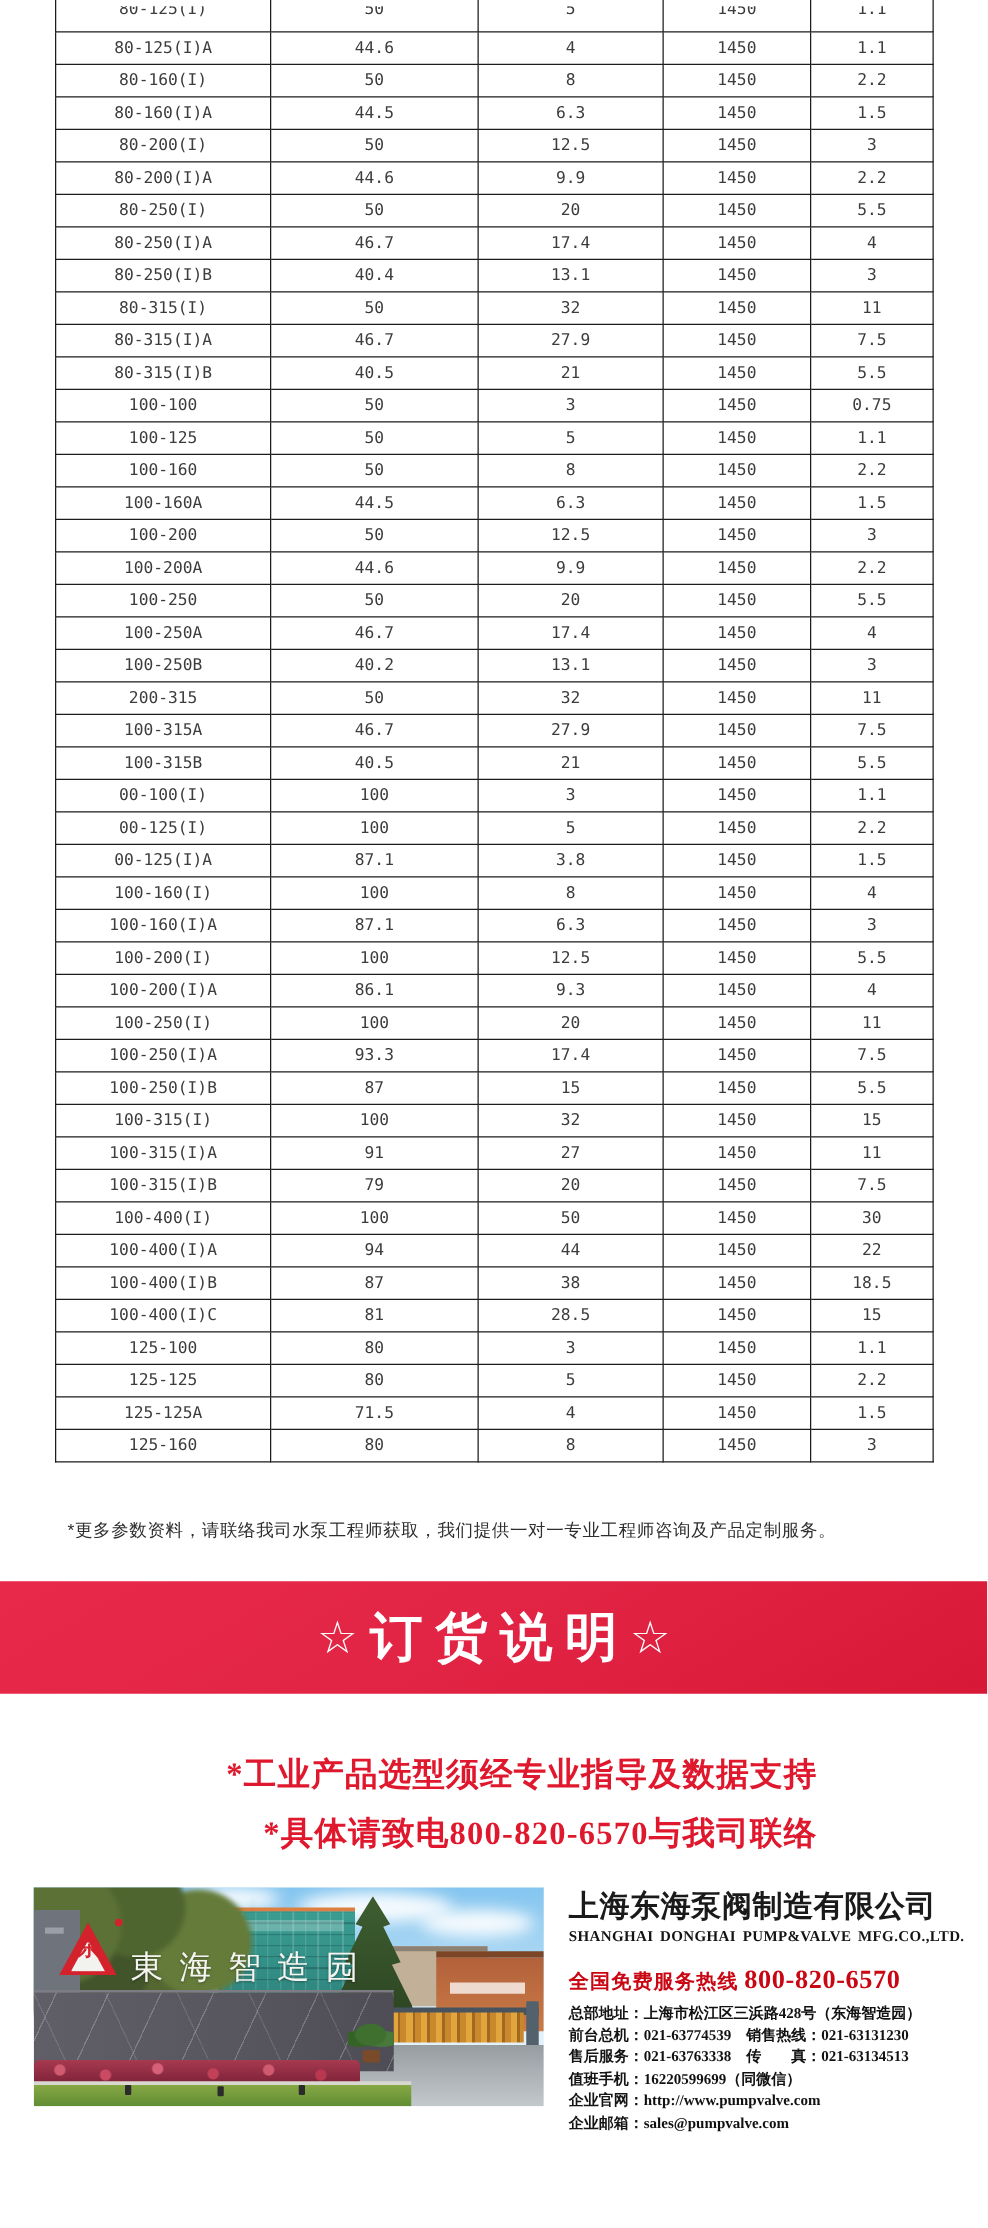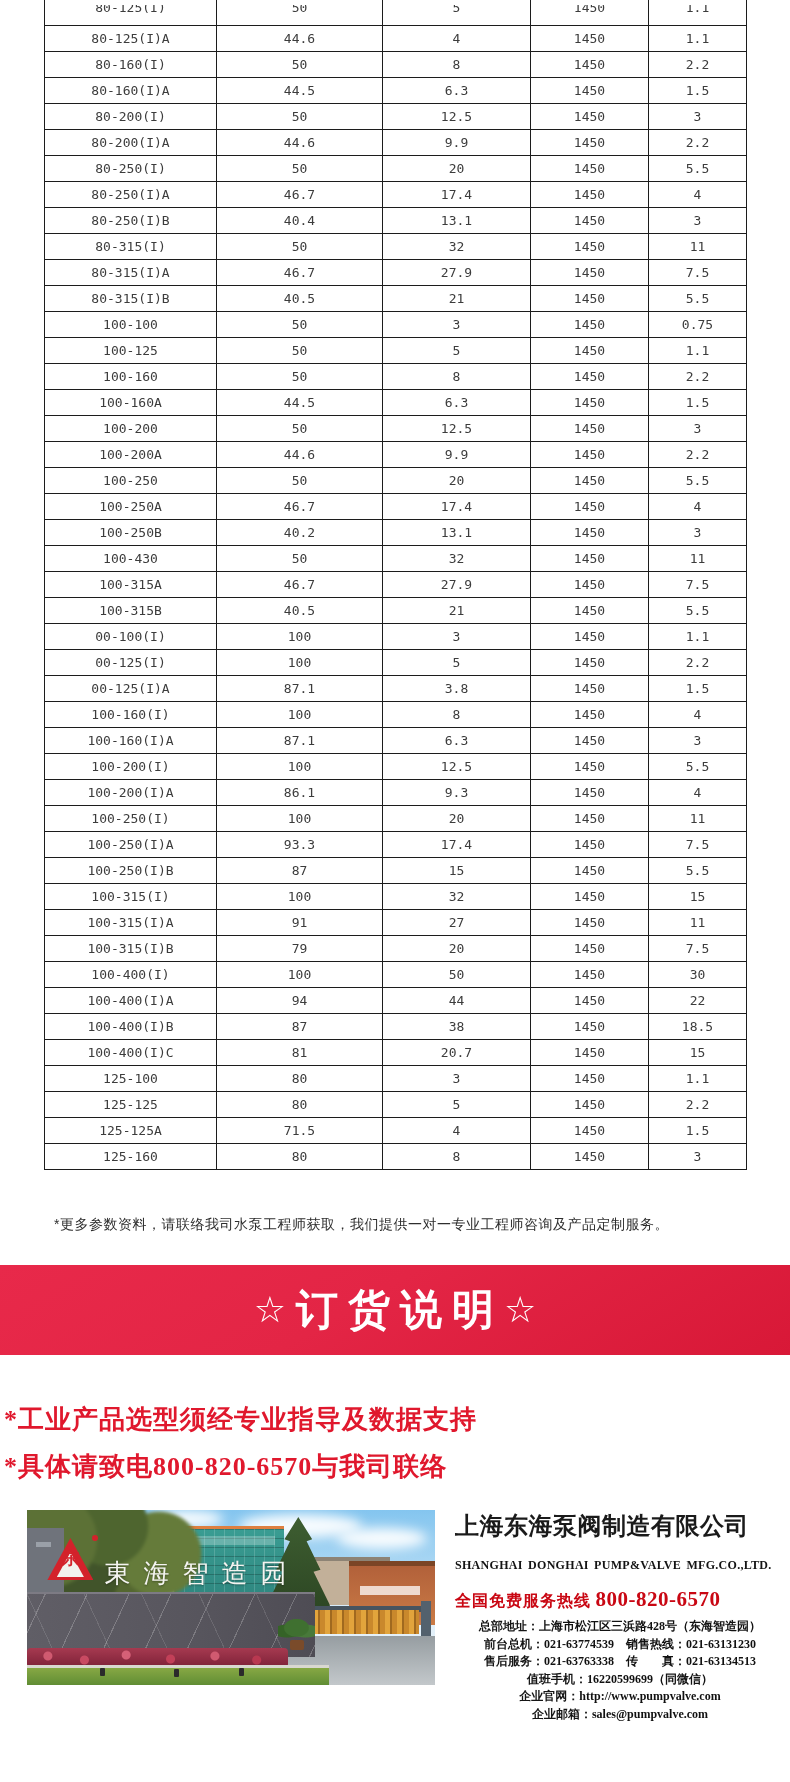--- a/index.html
+++ b/index.html
@@ -22,21 +22,21 @@
 
   
   .order-banner{position:absolute;left:0;top:1265px;width:790px;height:90px;
                 background:linear-gradient(150deg,#e8294a 0%,#e32545 45%,#d81837 100%);
                 display:flex;align-items:center;justify-content:center;color:#ffffff;}
   .order-banner .star{font-size:36px;line-height:1;margin:0 10px;font-weight:400;}
   .order-banner .banner-title{font-size:42px;font-weight:900;letter-spacing:10px;margin-right:-10px;
                               font-family:"Liberation Sans","DejaVu Sans",sans-serif;}
 
   
-  .order-notes{position:absolute;left:4px;top:1396px;width:638px;text-align:left;}
+  .order-notes{position:absolute;left:16px;top:1396px;width:638px;text-align:right;}
   .order-note-line{font-family:"Liberation Serif","DejaVu Serif",serif;font-weight:700;
                    font-size:26px;line-height:47px;color:#e0182d;letter-spacing:1px;}
 
   
   .factory-photo{position:absolute;left:27px;top:1510px;width:408px;height:175px;overflow:hidden;
                  background:linear-gradient(180deg,#84c5ef 0%,#aed9f4 35%,#dfeffa 58%,#edf4f8 100%);}
   .factory-photo *{position:absolute;}
   .cloud{background:rgba(255,255,255,.92);border-radius:50%;filter:blur(6px);}
   .cloud.c1{left:52%;top:2%;width:30%;height:14%;}
   .cloud.c2{left:76%;top:10%;width:22%;height:12%;}
@@ -102,27 +102,27 @@
   .palm{left:61.5%;top:62%;width:9%;height:13%;filter:blur(.5px);
       background:
         radial-gradient(ellipse at 50% 40%,#3f7030 0 45%,transparent 50%),
         radial-gradient(ellipse at 25% 55%,#356327 0 35%,transparent 40%),
         radial-gradient(ellipse at 75% 55%,#48793a 0 35%,transparent 40%);}
   .palm-pot{left:64.5%;top:74%;width:3.5%;height:6%;background:#7a4b2a;border-radius:2px;}
 
   .company-info{position:absolute;left:455px;top:1512px;width:330px;color:#111;}
   .company-name-cn{font-size:24px;font-weight:900;letter-spacing:0.5px;color:#1a1a1a;line-height:27px;
       font-family:"Liberation Sans","DejaVu Sans",sans-serif;}
-  .company-name-en{margin-top:19px;font-size:12px;font-weight:700;letter-spacing:0.3px;word-spacing:2px;
+  .company-name-en{margin-top:3px;font-size:12px;font-weight:700;letter-spacing:0.3px;word-spacing:2px;
       font-family:"Liberation Serif","DejaVu Serif",serif;color:#141414;}
   .service-hotline{margin-top:14px;color:#c90713;white-space:nowrap;}
   .service-hotline .hot-label{font-size:16px;font-weight:900;letter-spacing:1px;}
   .service-hotline .hot-num{font-size:21px;font-weight:700;letter-spacing:0.5px;
       font-family:"Liberation Serif","DejaVu Serif",serif;}
-  .contact-list{list-style:none;margin:6px 0 0 0;padding:0;text-align:center;}
+  .contact-list{list-style:none;margin:6px 0 0 0;padding:0;}
   .contact-list li{font-size:12px;line-height:17.5px;white-space:nowrap;}
   .contact-list .clabel{font-weight:700;color:#151515;}
   .contact-list .cvalue{font-weight:700;color:#111;font-family:"Liberation Serif","DejaVu Serif",serif;}
 </style>
 </head>
 <body>
 
 <div class="page">
 
   <table class="spec-table">
@@ -496,21 +496,21 @@
           </td>
           <td>
             <div class="cellclip"><span>1450</span></div>
           </td>
           <td>
             <div class="cellclip"><span>3</span></div>
           </td>
         </tr>
         <tr>
           <td>
-            <div class="cellclip"><span>100-430</span></div>
+            <div class="cellclip"><span>200-315</span></div>
           </td>
           <td>
             <div class="cellclip"><span>50</span></div>
           </td>
           <td>
             <div class="cellclip"><span>32</span></div>
           </td>
           <td>
             <div class="cellclip"><span>1450</span></div>
           </td>
@@ -825,21 +825,21 @@
           </td>
         </tr>
         <tr>
           <td>
             <div class="cellclip"><span>100-400(I)C</span></div>
           </td>
           <td>
             <div class="cellclip"><span>81</span></div>
           </td>
           <td>
-            <div class="cellclip"><span>20.7</span></div>
+            <div class="cellclip"><span>28.5</span></div>
           </td>
           <td>
             <div class="cellclip"><span>1450</span></div>
           </td>
           <td>
             <div class="cellclip"><span>15</span></div>
           </td>
         </tr>
         <tr>
           <td>

